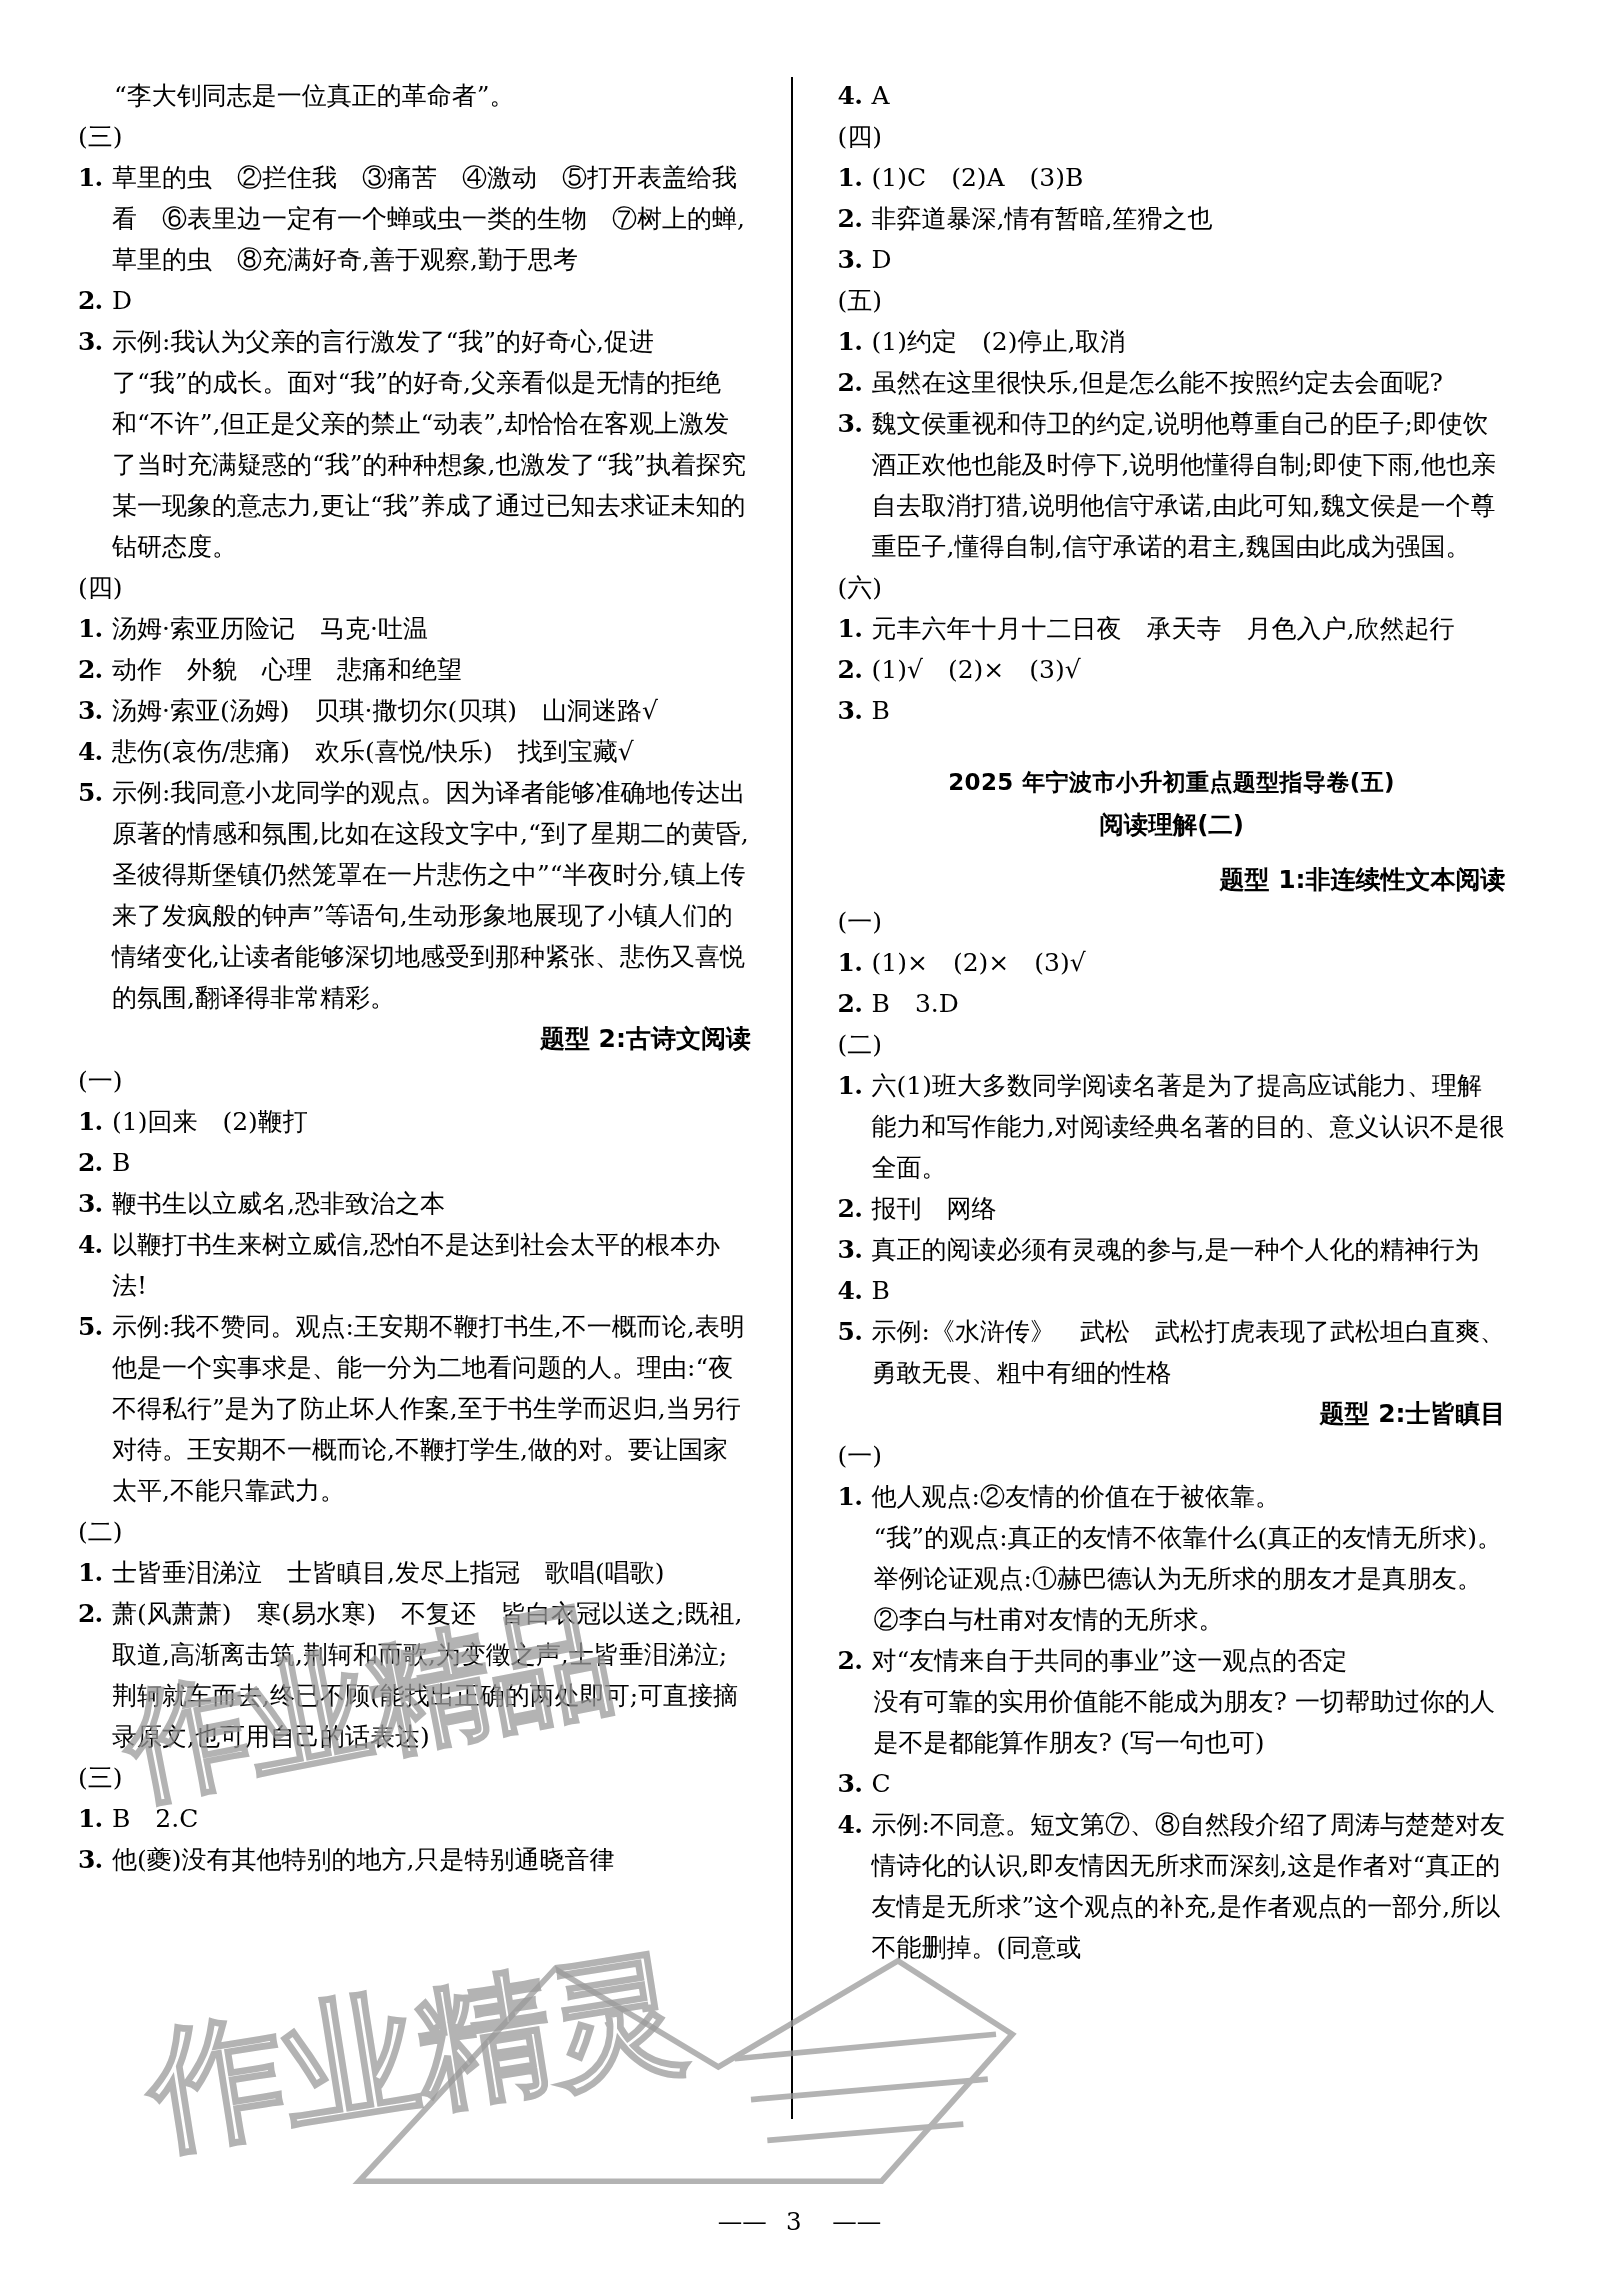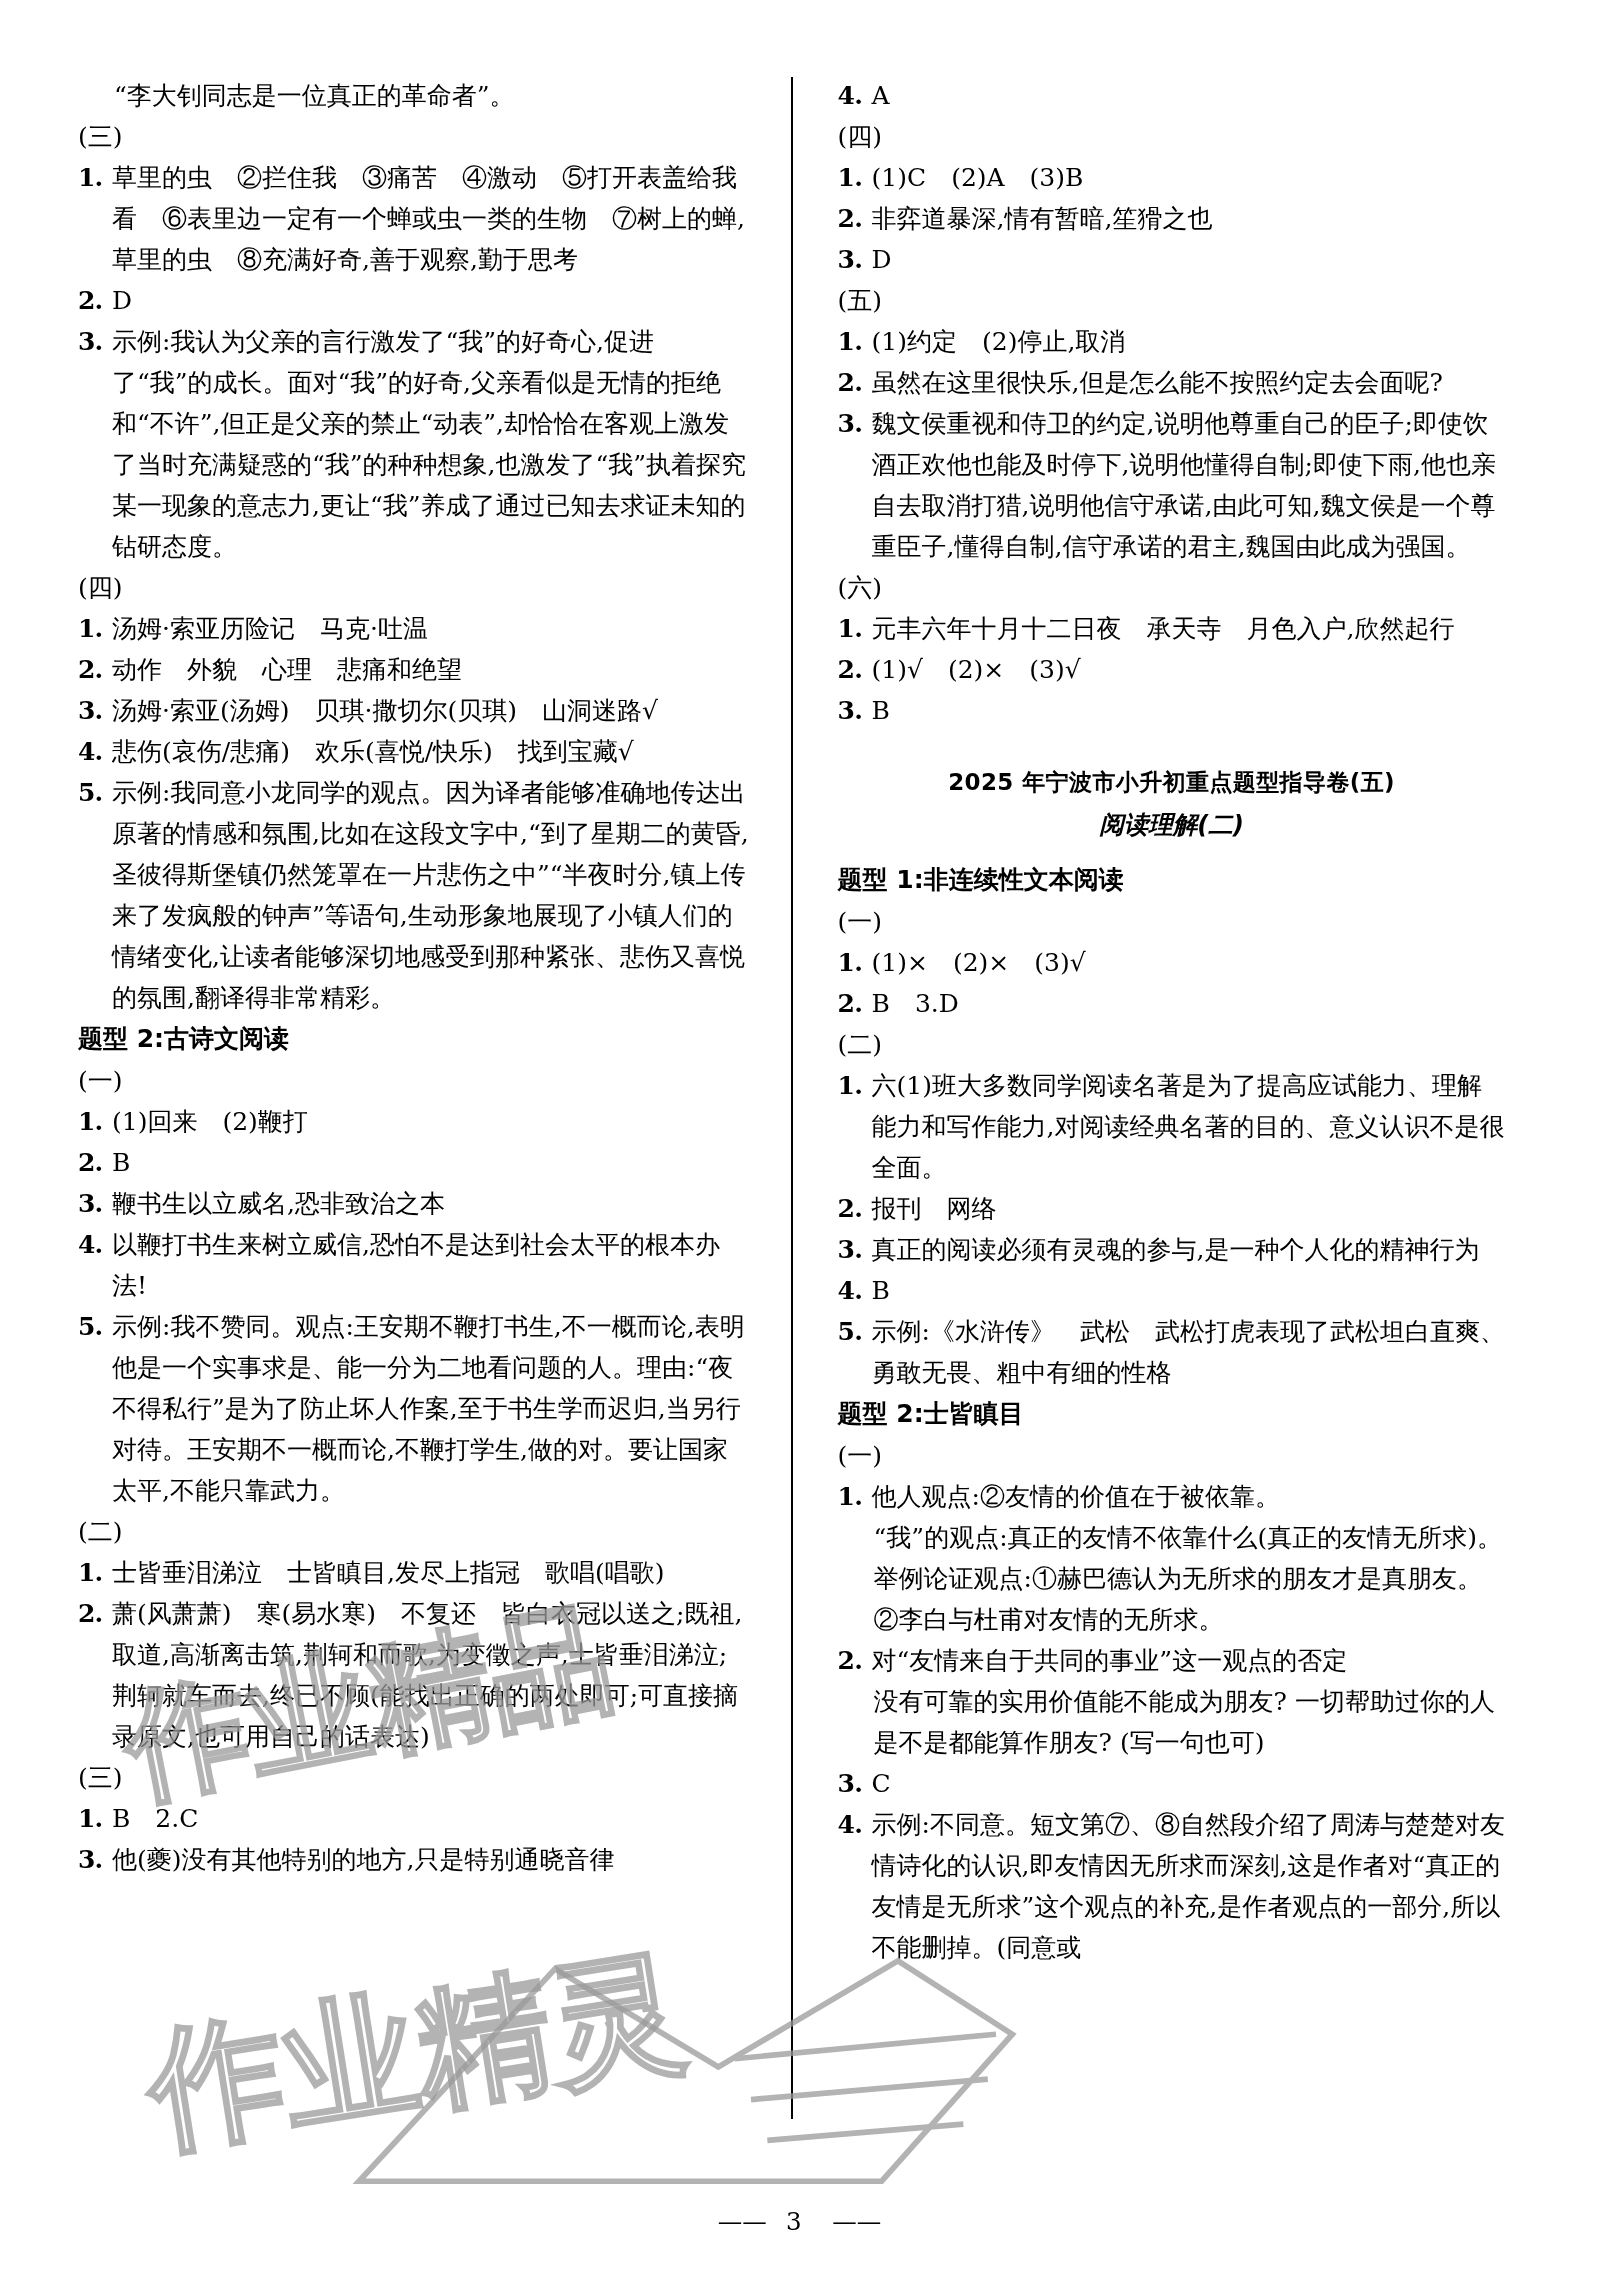--- a/index.html
+++ b/index.html
@@ -46,20 +46,21 @@
   .grp-label {
     font-size: 25px;
     line-height: 41px;
     font-family: "DejaVu Serif", "Liberation Serif", serif;
   }
   .qtype {
     font-size: 25px;
     line-height: 42px;
     font-weight: bold;
     font-family: "DejaVu Sans", "Liberation Sans", sans-serif;
+    text-align: right;
   }
   
   .item {
     display: flex;
     align-items: flex-start;
     font-size: 25px;
     line-height: 41px;
   }
   .item .num {
     flex: 0 0 auto;
@@ -93,21 +94,20 @@
     margin-top: 28px;
     letter-spacing: 0.4px;
   }
   .exam-subtitle {
     text-align: center;
     font-family: "DejaVu Sans", "Liberation Sans", sans-serif;
     font-weight: bold;
     font-size: 24.5px;
     line-height: 39px;
     margin-bottom: 14.7px;
-    font-style: italic;
   }
 
   
   .footer {
     position: absolute;
     left: 0;
     right: 0;
     bottom: 59px;
     text-align: center;
     font-size: 24.5px;

